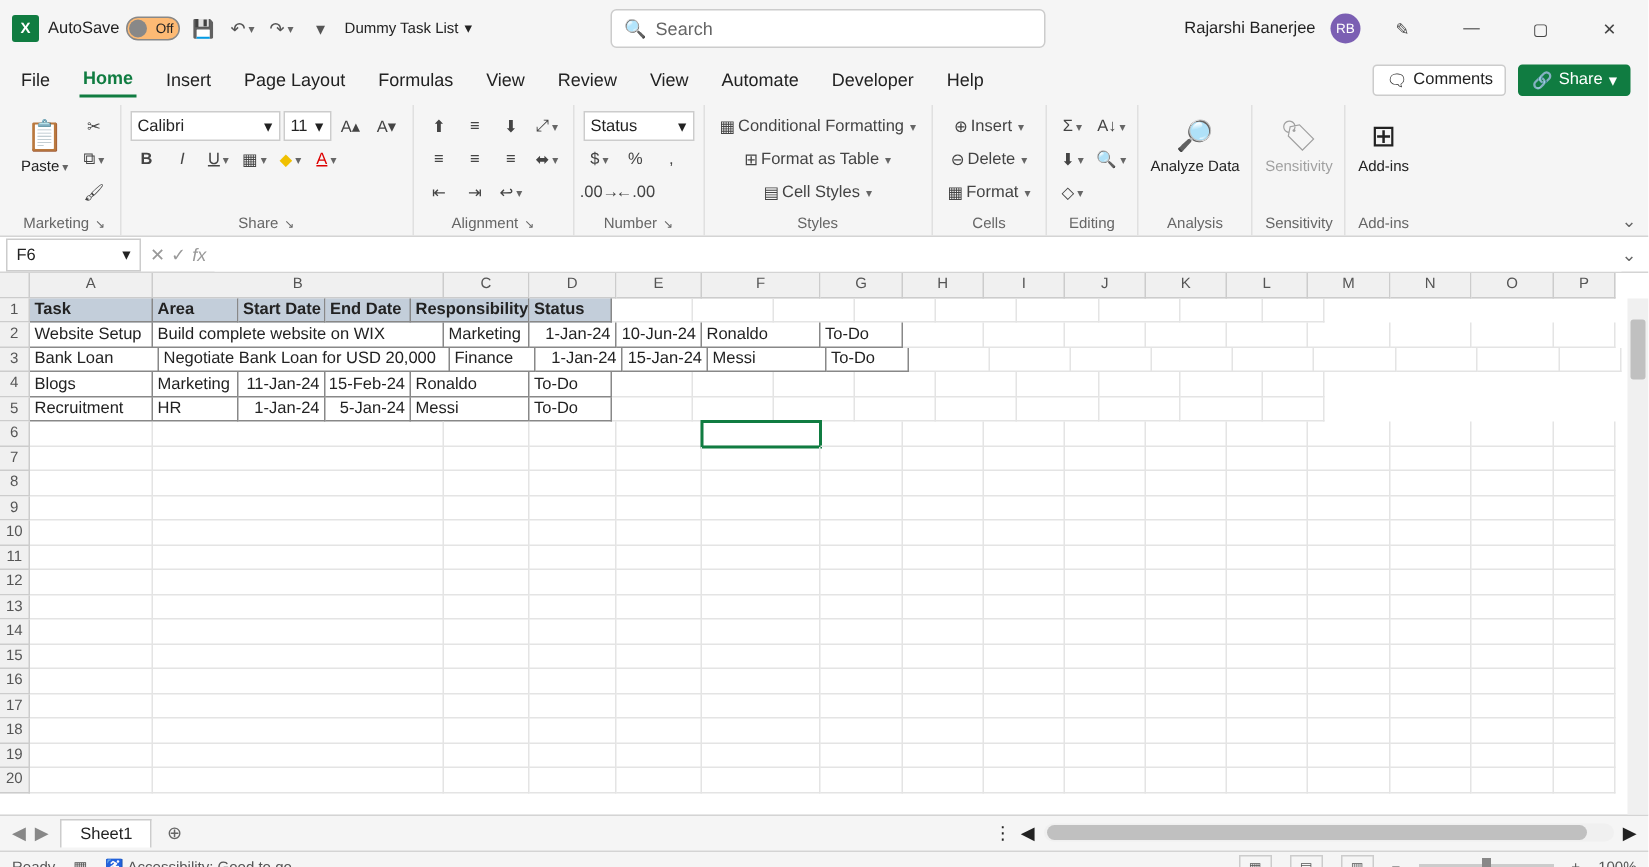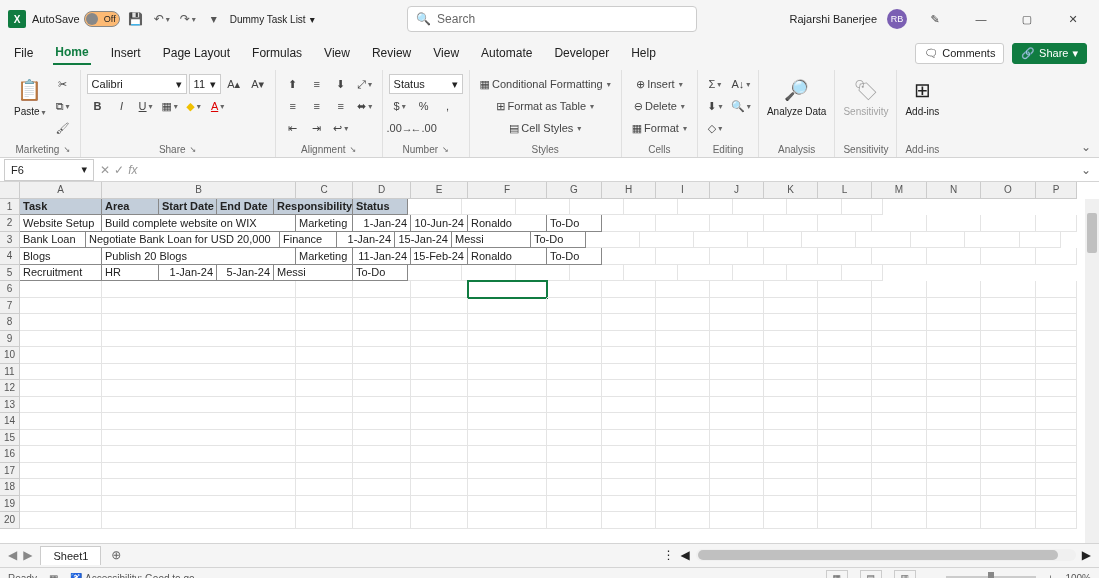--- a/index.html
+++ b/index.html
@@ -423,40 +423,39 @@
         <div class="cell" style="width: 54px;"></div>
         <div class="cell" style="width: 54px;"></div>
         <div class="cell" style="width: 54px;"></div>
         <div class="cell" style="width: 54px;"></div>
         <div class="cell" style="width: 55px;"></div>
         <div class="cell" style="width: 54px;"></div>
         <div class="cell" style="width: 55px;"></div>
         <div class="cell" style="width: 41px;"></div>
       </div>
       <div class="row">
-        <div class="cell data-border" style="width: 66px;">Bank Loan</div>
+        <div class="cell data-border" style="width: 86px;">Bank Loan</div>
         <div class="cell data-border" style="width: 194px;">Negotiate Bank Loan for USD 20,000</div>
         <div class="cell data-border" style="width: 57px;">Finance</div>
         <div class="cell data-border right" style="width: 58px;">1-Jan-24</div>
         <div class="cell data-border right" style="width: 57px;">15-Jan-24</div>
         <div class="cell data-border" style="width: 79px;">Messi</div>
         <div class="cell data-border" style="width: 55px;">To-Do</div>
         <div class="cell" style="width: 54px;"></div>
         <div class="cell" style="width: 54px;"></div>
         <div class="cell" style="width: 54px;"></div>
         <div class="cell" style="width: 54px;"></div>
         <div class="cell" style="width: 54px;"></div>
         <div class="cell" style="width: 55px;"></div>
         <div class="cell" style="width: 54px;"></div>
         <div class="cell" style="width: 55px;"></div>
         <div class="cell" style="width: 41px;"></div>
       </div>
       <div class="row">
         <div class="cell data-border" style="width: 82px;">Blogs</div>
-        <div class="cell data-border" style="width: 194px;">Publish 20 Blogs</div>
         <div class="cell data-border" style="width: 57px;">Marketing</div>
         <div class="cell data-border right" style="width: 58px;">11-Jan-24</div>
         <div class="cell data-border right" style="width: 57px;">15-Feb-24</div>
         <div class="cell data-border" style="width: 79px;">Ronaldo</div>
         <div class="cell data-border" style="width: 55px;">To-Do</div>
         <div class="cell" style="width: 54px;"></div>
         <div class="cell" style="width: 54px;"></div>
         <div class="cell" style="width: 54px;"></div>
         <div class="cell" style="width: 54px;"></div>
         <div class="cell" style="width: 54px;"></div>

